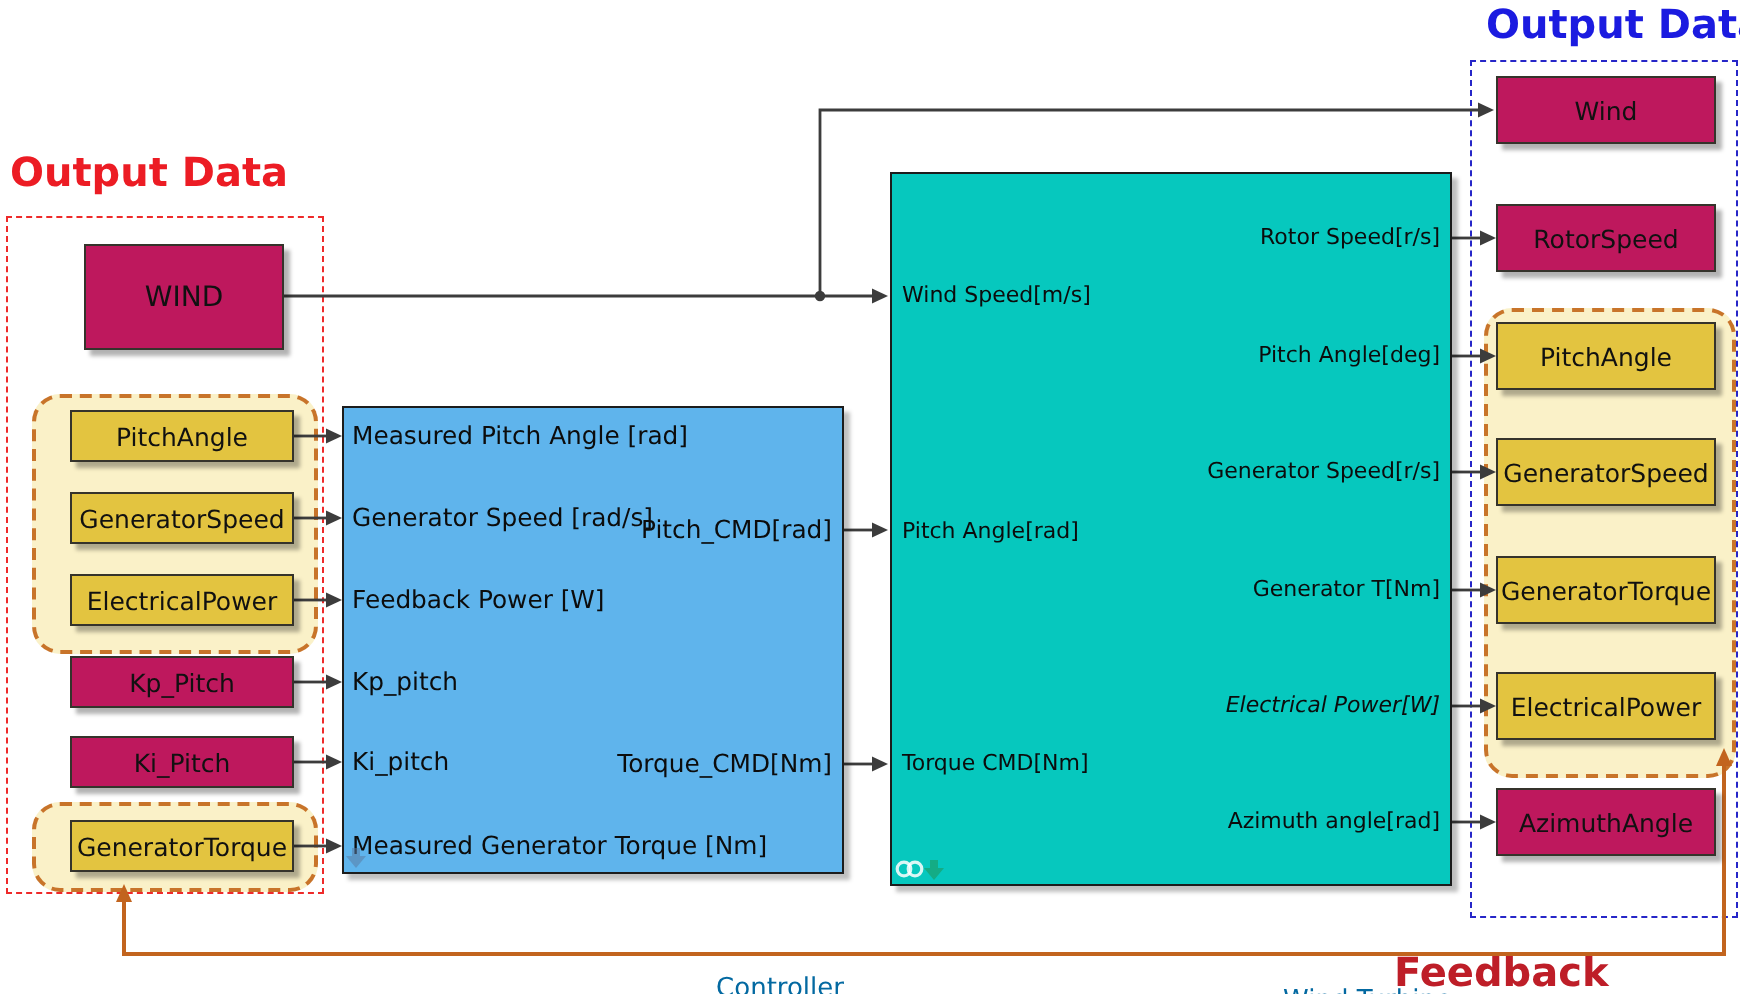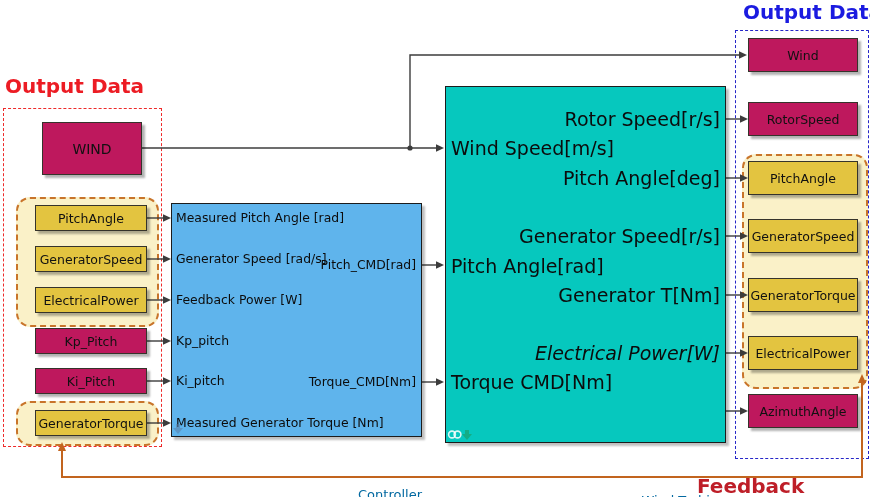--- a/index.html
+++ b/index.html
@@ -32,21 +32,21 @@
     position:absolute;border:1.5px solid #1c1c1c;box-sizing:border-box;
     box-shadow:3px 3px 2px rgba(0,0,0,0.25);
   }
   .subsys.controller{background:var(--controller-fill);}
   .subsys.turbine{background:var(--turbine-fill);}
   .portlbl{
     position:absolute;white-space:nowrap;transform:translateY(-52%);
     font-size:12.4px;color:#0c0c0c;
   }
   .portlbl.right{text-align:right;}
-  .portlbl.tb{font-size:19px;}
+  .portlbl.tb{font-size:11px;}
   .blkname{
     position:absolute;text-align:right;font-size:13px;color:#0369a1;white-space:nowrap;margin-top:44px;
   }
   svg.wires{position:absolute;left:0;top:0;pointer-events:none;}
   .wire{fill:none;stroke:var(--wire);stroke-width:1.4;}
   .ah{fill:var(--wire);stroke:none;}
   .dot{fill:var(--wire);}
   .fwire{fill:none;stroke:var(--feedback-wire);stroke-width:2;}
   .fah{fill:var(--feedback-wire);stroke:none;}
 </style>
@@ -155,20 +155,21 @@
 
   <div class="subsys turbine" style="left:445px;top:86px;width:281px;height:357px;"></div>
   <div class="portlbl tb" style="left:451px;top:148px;">Wind Speed[m/s]</div>
   <div class="portlbl tb" style="left:451px;top:266px;">Pitch Angle[rad]</div>
   <div class="portlbl tb" style="left:451px;top:382px;">Torque CMD[Nm]</div>
   <div class="portlbl tb right" style="left:510px;top:119px;width:210px;">Rotor Speed[r/s]</div>
   <div class="portlbl tb right" style="left:510px;top:178px;width:210px;">Pitch Angle[deg]</div>
   <div class="portlbl tb right" style="left:510px;top:236px;width:210px;">Generator Speed[r/s]</div>
   <div class="portlbl tb right" style="left:510px;top:295px;width:210px;">Generator T[Nm]</div>
   <div class="portlbl tb right" style="left:510px;top:353px;width:210px;font-style:italic;">Electrical Power[W]</div>
+  <div class="portlbl tb right" style="left:510px;top:411px;width:210px;">Azimuth angle[rad]</div>
   <div class="blkname" style="left:445px;top:449px;width:281px;">Wind Turbine</div>
   <svg class="abs" style="left:447px;top:428px;" width="28" height="13">
     <circle cx="5" cy="6.5" r="3.4" fill="none" stroke="rgba(255,255,255,0.85)" stroke-width="1.6"></circle>
     <circle cx="10.5" cy="6.5" r="3.4" fill="none" stroke="rgba(255,255,255,0.85)" stroke-width="1.6"></circle>
     <polygon points="18,2 22,2 22,6 25,6 20,12 15,6 18,6" fill="#16A87E" opacity="0.9"></polygon>
   </svg>
 
   <div class="abs blk" style="left:748px;top:38px;width:110px;height:34px;">
     <span>Wind</span>
   </div>

